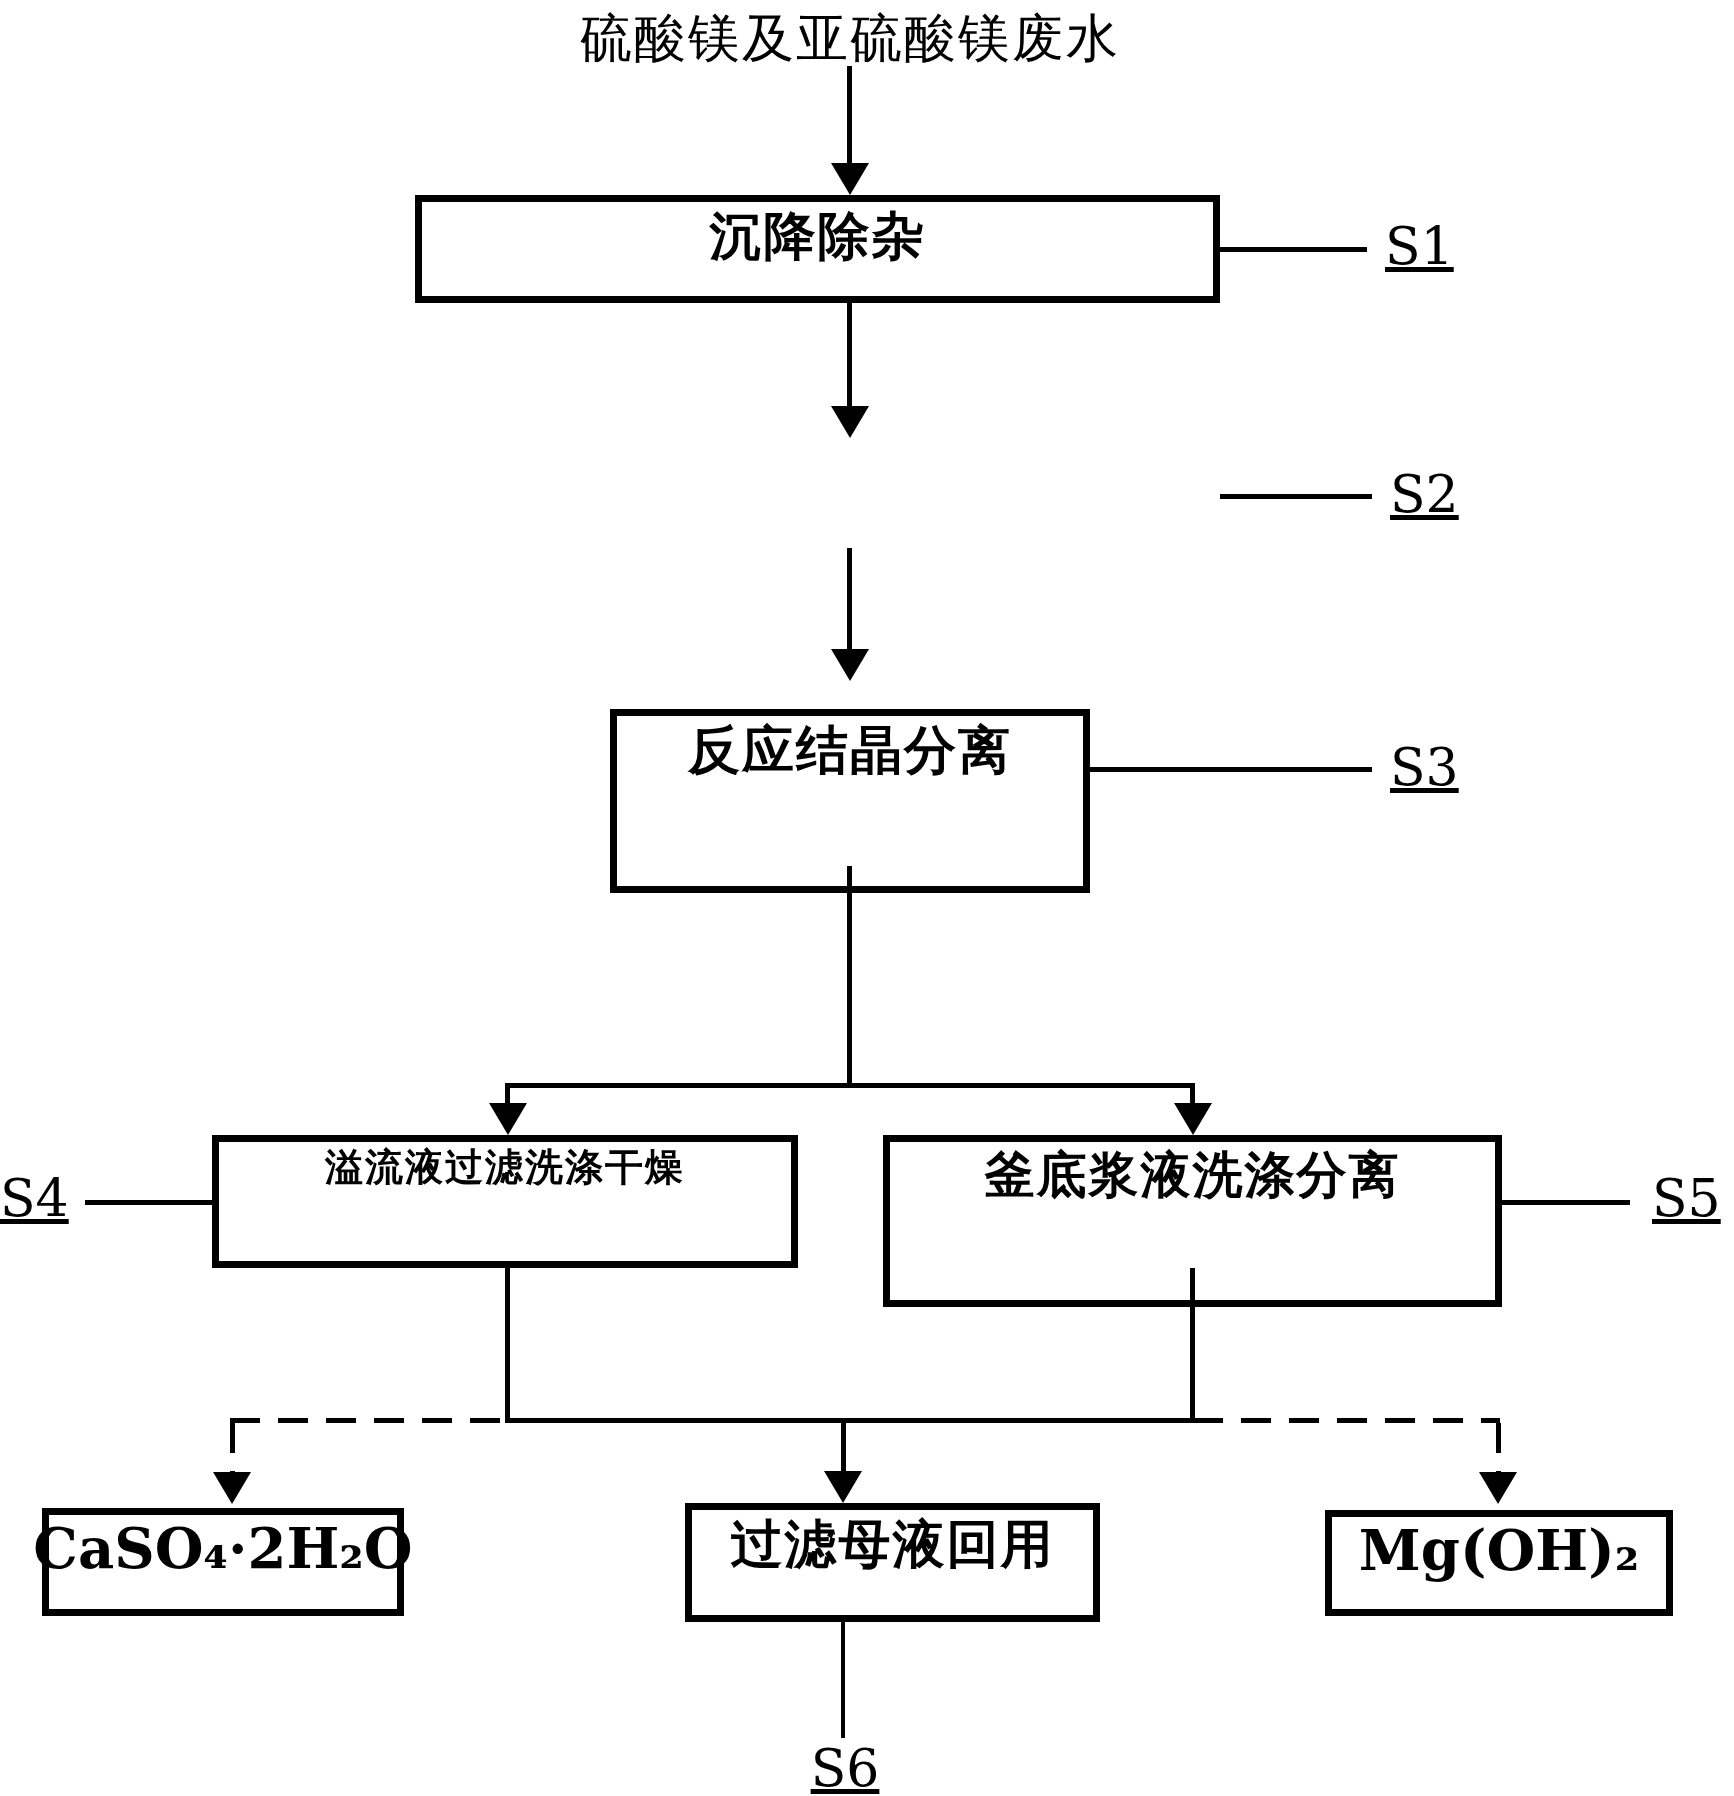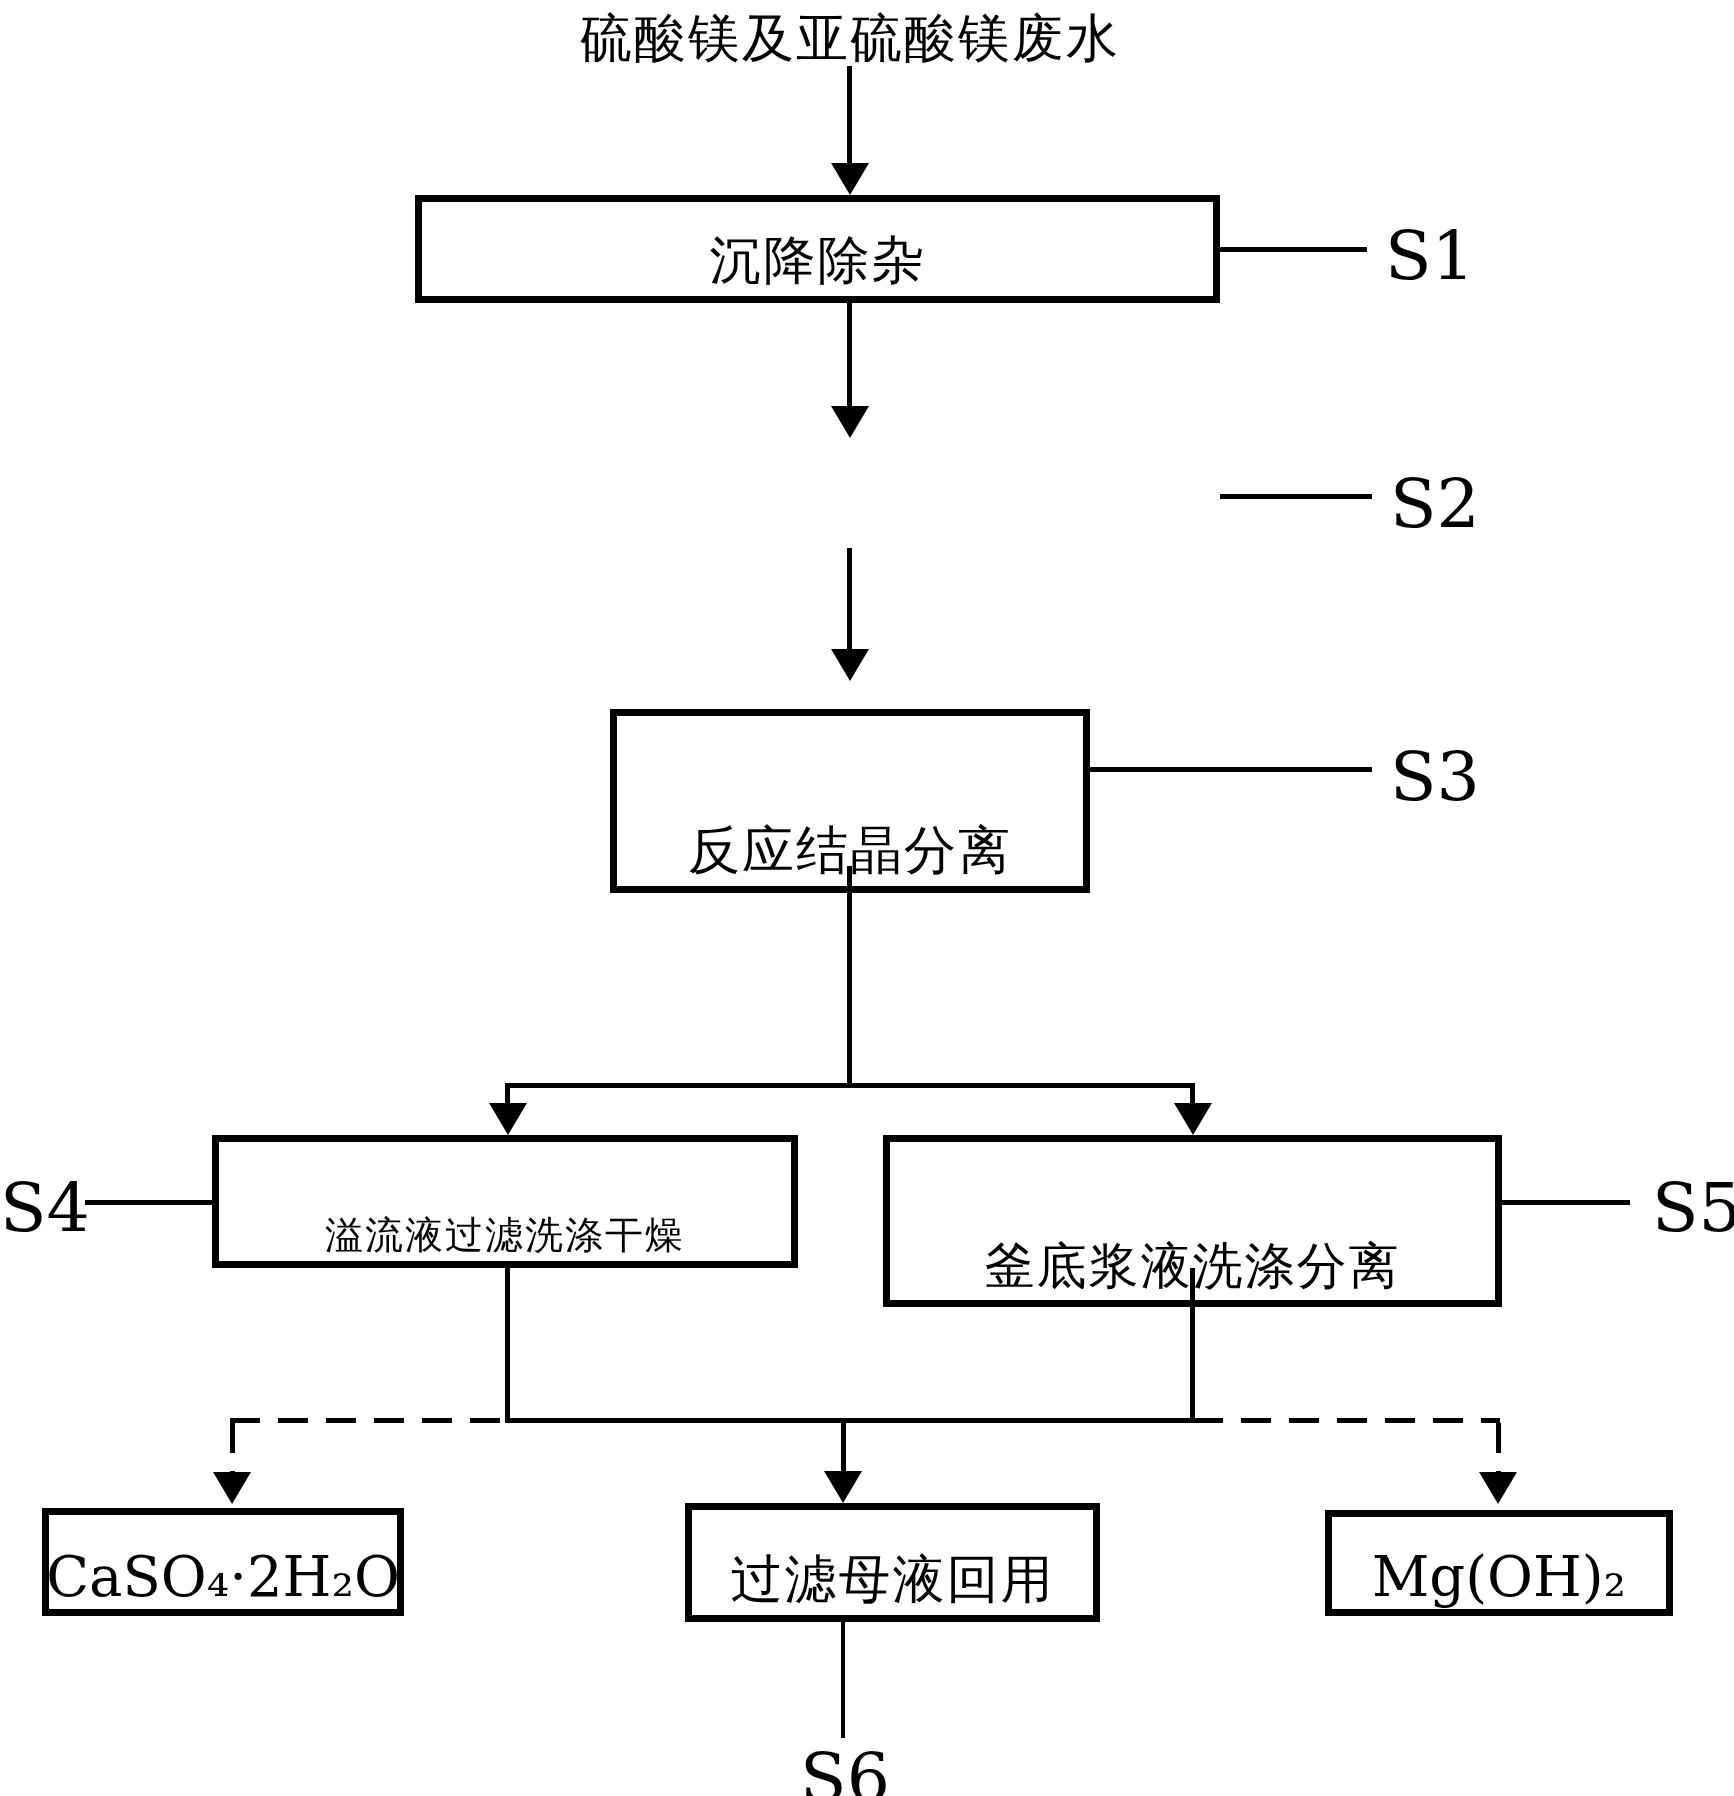--- a/index.html
+++ b/index.html
@@ -15,25 +15,26 @@
     background: var(--bg);
     font-family: "DejaVu Serif", "Liberation Serif", serif;
     color: var(--line);
     overflow: hidden;
   }
   .flow-box {
     position: absolute;
     border: 7px solid var(--line);
     background: var(--bg);
     display: flex;
-    align-items: flex-end;
+    align-items: flex-start;
     justify-content: center;
     font-size: 52px;
     letter-spacing: 2px;
     white-space: nowrap;
+    font-weight: bold;
   }
   .formula {
     font-size: 56px;
     letter-spacing: 0;
     font-family: "DejaVu Serif", "Liberation Serif", serif;
   }
   .vline { position: absolute; width: 5px; background: var(--line); }
   .hline { position: absolute; height: 5px; background: var(--line); }
   .dash-h {
     position: absolute; height: 5px;
@@ -45,23 +46,24 @@
   }
   .arrowhead-down {
     position: absolute;
     width: 0; height: 0;
     border-left: 19px solid transparent;
     border-right: 19px solid transparent;
     border-top: 32px solid var(--line);
   }
   .step-label {
     position: absolute;
-    font-size: 68px;
+    font-size: 52px;
     font-family: "DejaVu Serif", "Liberation Serif", serif;
     white-space: nowrap;
+    text-decoration: underline;
   }
   .title {
     position: absolute;
     left: 400px; top: 4px; width: 900px;
     text-align: center;
     font-size: 52px;
     letter-spacing: 2px;
     white-space: nowrap;
   }
 </style>

